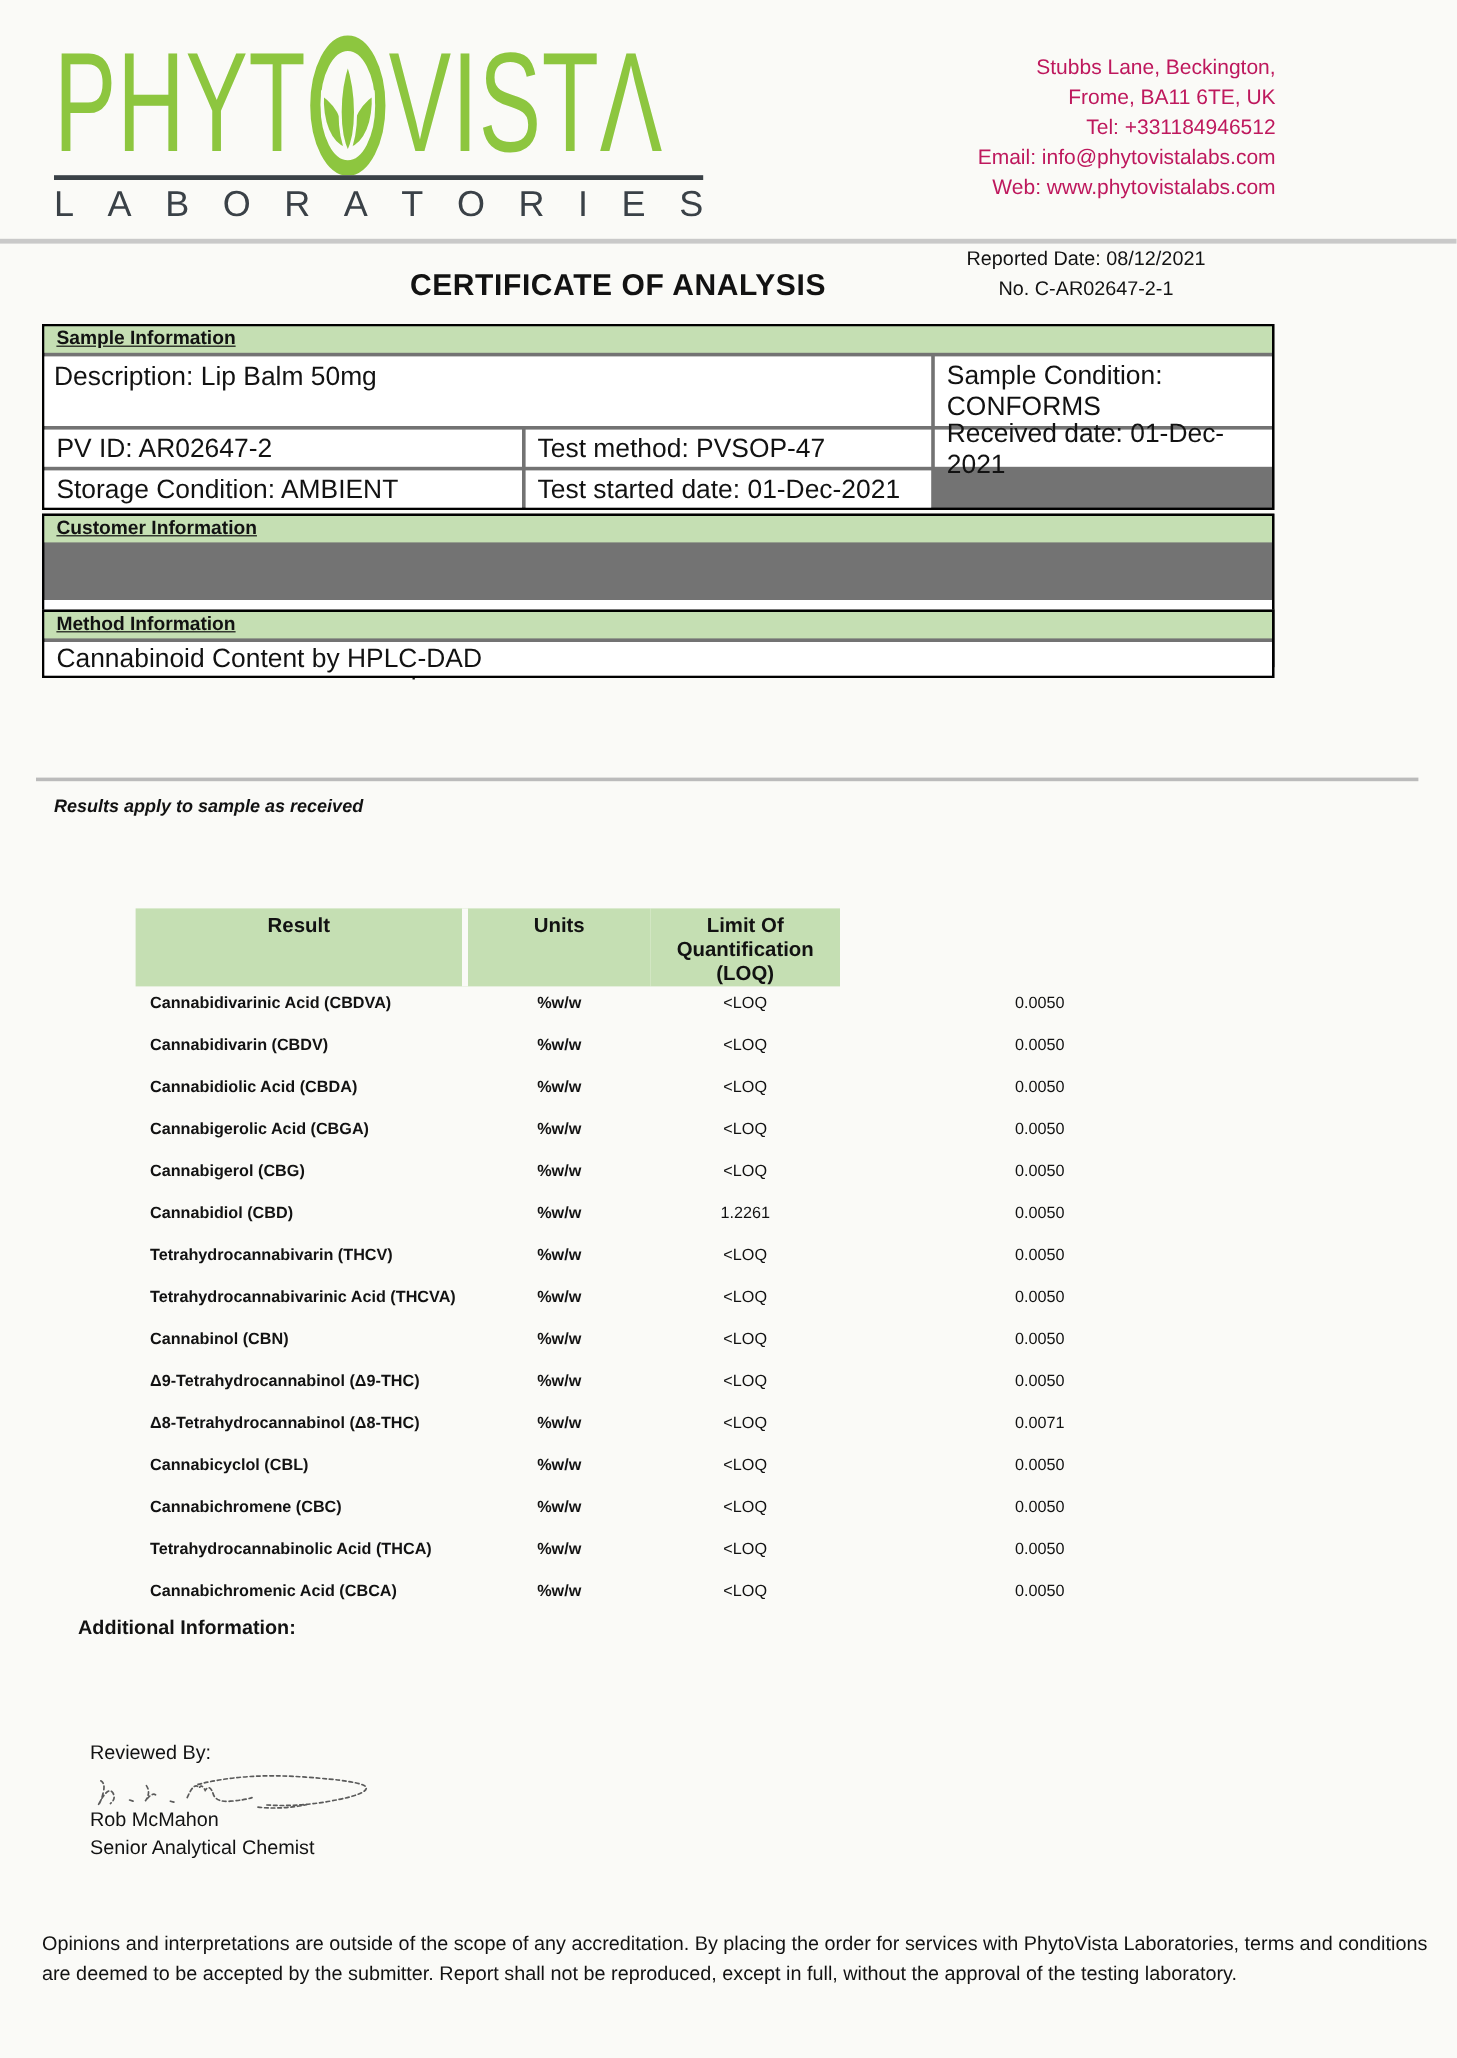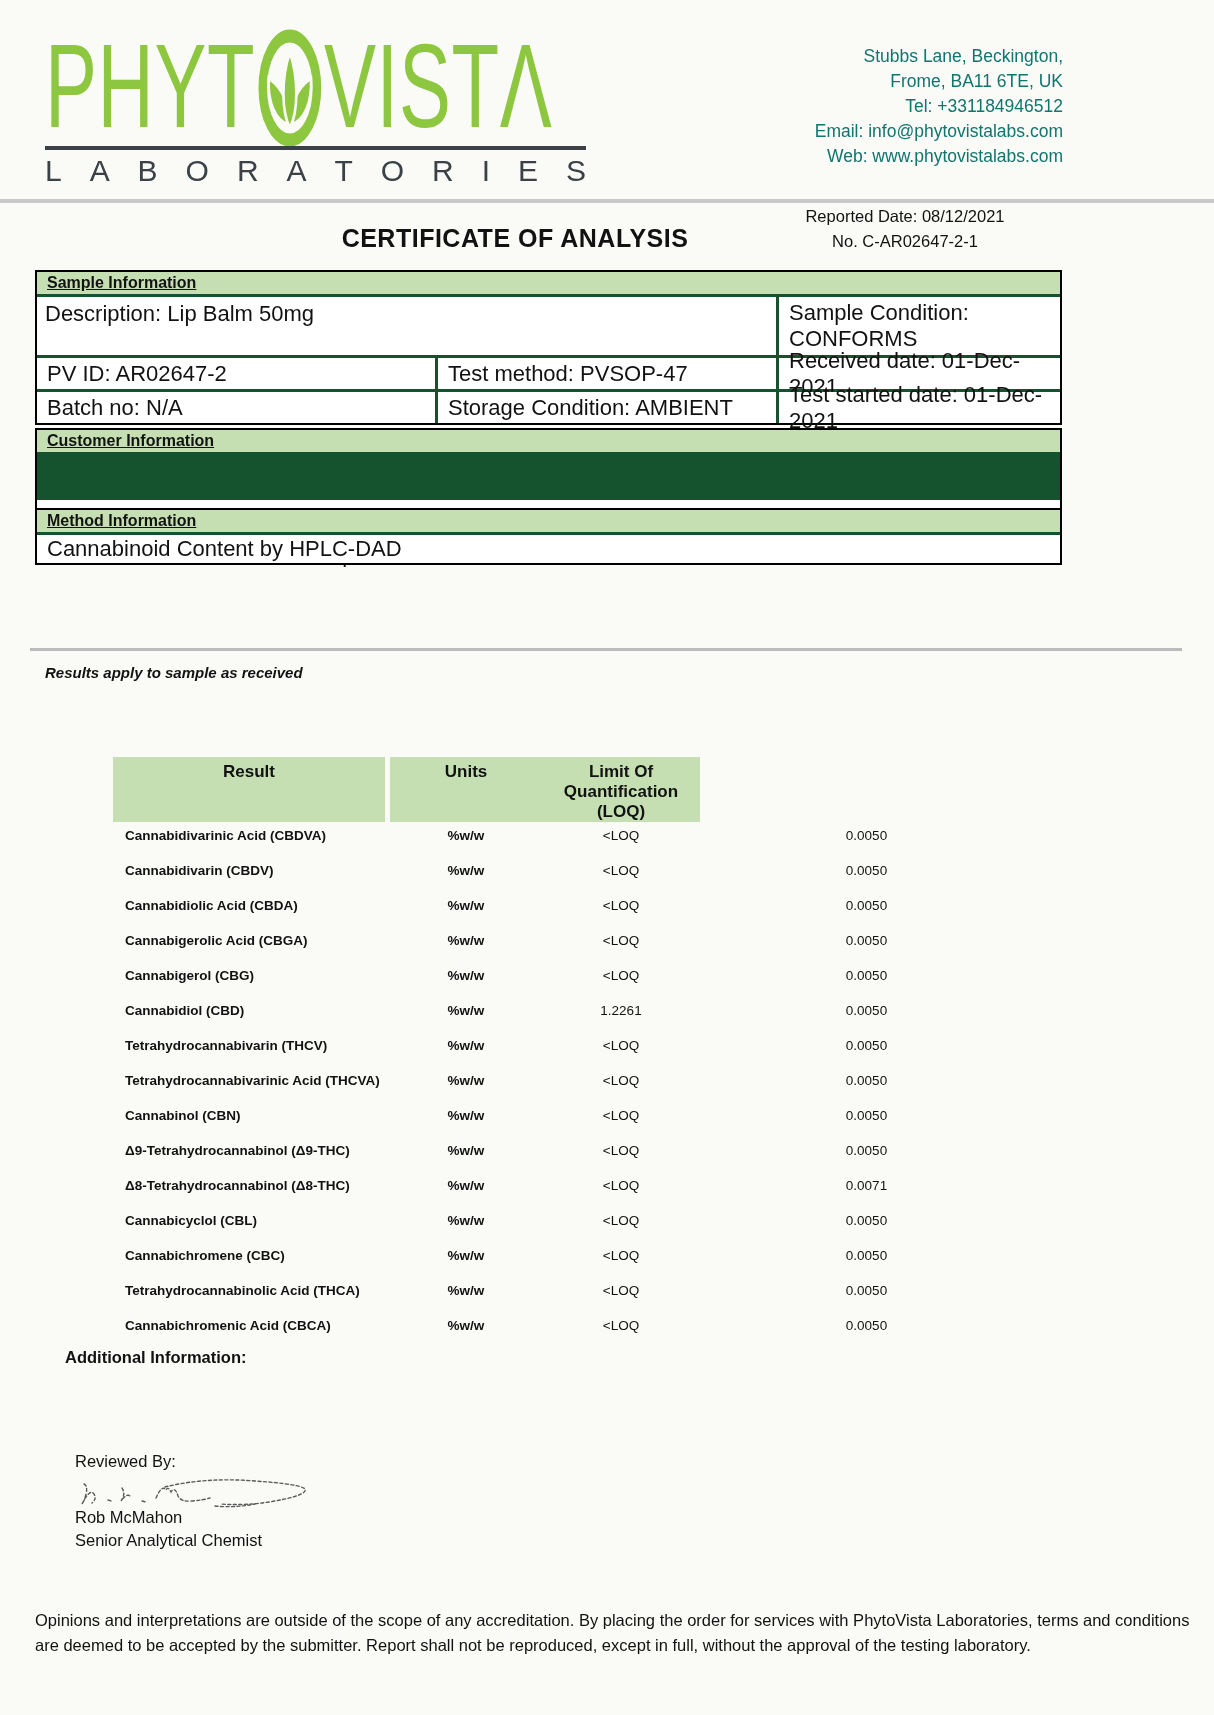--- a/index.html
+++ b/index.html
@@ -17,27 +17,27 @@
     color:#8dc63f; letter-spacing:1px; white-space:nowrap;
     transform:scaleX(0.66); transform-origin:left center; width:820px;
   }
   .logo-underline { position:absolute; left:45px; top:146px; width:541px; height:4px; background:#3a4147; }
   .brand-tagline {
     position:absolute; left:45px; top:154px; width:541px;
     display:flex; justify-content:space-between;
     font-size:30px; color:#3a4147; font-weight:400;
   }
   
-  .contact { position:absolute; top:44px; right:151px; text-align:right; font-size:17.5px; line-height:25px; color:#0f766e; }
+  .contact { position:absolute; top:44px; right:151px; text-align:right; font-size:17.5px; line-height:25px; color:#be185d; }
   
   .rule-top { position:absolute; left:0; top:199px; width:1214px; height:4px; background:#c9c9c9; }
   .report-meta { position:absolute; left:785px; top:204px; width:240px; text-align:center; font-size:16.5px; line-height:25px; }
   .doc-title { position:absolute; left:0; top:224px; width:1030px; text-align:center; font-size:25px; font-weight:bold; letter-spacing:0.5px; }
   
-  .sec { position:absolute; left:35px; width:1027px; display:grid; gap:3px; background:#14532d; border:2px solid #000; }
+  .sec { position:absolute; left:35px; width:1027px; display:grid; gap:3px; background:#737373; border:2px solid #000; }
   .sec .cell { background:#fff; font-size:22px; }
   .green-bar {
     grid-column:1 / -1; height:22px; background:#c5dfb3;
     font-weight:bold; font-size:16px; line-height:21px; padding-left:10px;
     text-decoration:underline;
   }
   #sec-sample { top:270px; grid-template-columns:398px 338px 1fr; }
   .desc-cell { grid-column:1 / 3; height:58px; padding:4px 8px; }
   .cond-cell { grid-column:3; display:flex; align-items:center; padding-left:10px; }
   .row-cell { height:31px; display:flex; align-items:center; padding-left:10px; }
@@ -122,21 +122,20 @@
   </div>
   <h1 class="doc-title">CERTIFICATE OF ANALYSIS</h1>
 
   <div class="sec" id="sec-sample">
     <div class="green-bar">Sample Information</div>
     <div class="cell desc-cell">Description: Lip Balm 50mg</div>
     <div class="cell cond-cell">Sample Condition: CONFORMS</div>
     <div class="cell row-cell">PV ID: AR02647-2</div>
     <div class="cell row-cell">Test method: PVSOP-47</div>
     <div class="cell row-cell">Received date: 01-Dec-2021</div>
-    <div class="cell row-cell">Batch no: N/A</div>
     <div class="cell row-cell">Storage Condition: AMBIENT</div>
     <div class="cell row-cell">Test started date: 01-Dec-2021</div>
   </div>
 
   <div class="sec" id="sec-customer">
     <div class="green-bar">Customer Information</div>
     <div class="cell cust-body">
       <div class="cust-line">
         <span class="lbl">Name:</span>
         <span class="val">Moi + ME Ltd</span>

